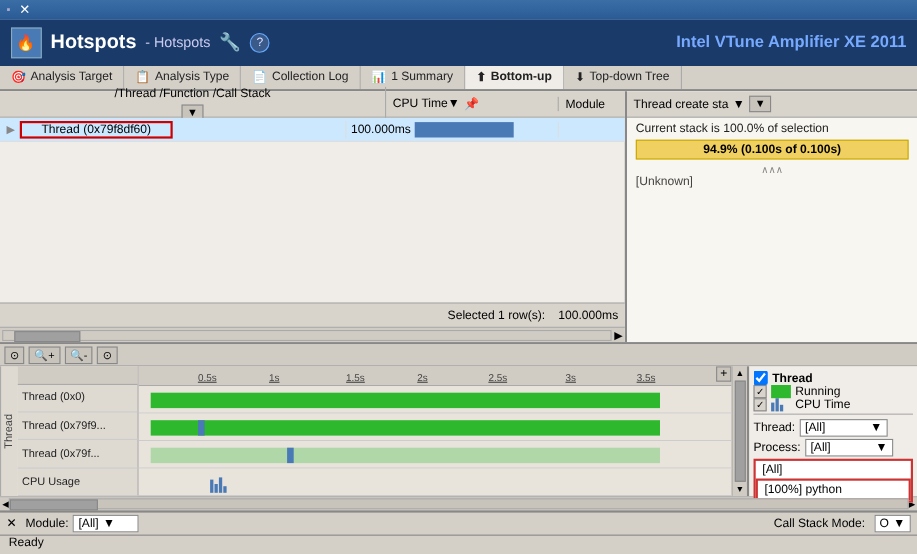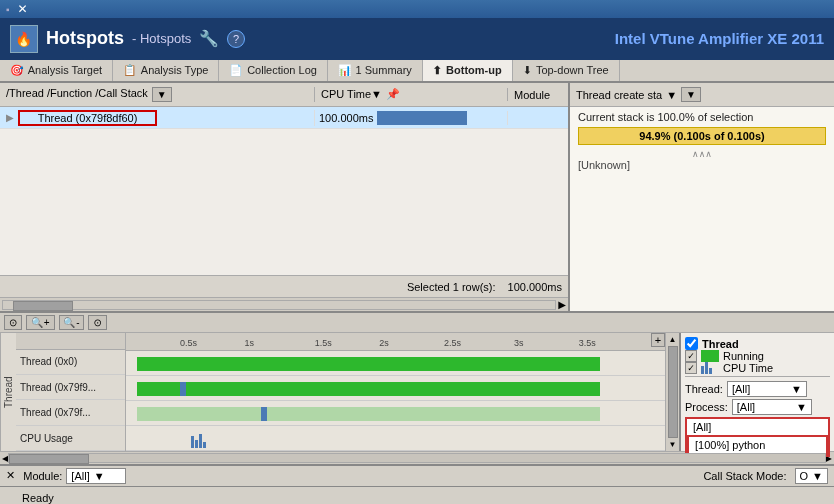--- a/index.html
+++ b/index.html
@@ -74,25 +74,27 @@
     
     .table-header {
       background: #d8d4cc;
       display: flex;
       align-items: center;
       height: 24px;
       border-bottom: 1px solid #aaa;
       font-size: 11px;
     }
     .th-thread {
-      width: 315px;
+      width: 351px;
       padding: 0 6px;
       display: flex;
+      align-items: center;
       gap: 4px;
       border-right: 1px solid #aaa;
+      flex-direction: column;
     }
     .th-cpu {
       flex: 1;
       padding: 0 6px;
       display: flex;
       align-items: flex-start;
       gap: 4px;
       border-right: 1px solid #aaa;
     }
     .th-module { width: 60px; padding: 0 6px; }
@@ -255,20 +257,21 @@
       align-items: flex-end;
       padding: 0 0 2px 0;
       border-bottom: 1px solid #aaa;
       position: relative;
     }
     .tl-scale-tick {
       position: absolute;
       font-size: 9px;
       color: #444;
       bottom: 2px;
+      text-decoration: underline;
     }
     .tl-row {
       display: flex;
       align-items: center;
       height: 26px;
       border-bottom: 1px solid #ccc;
       background: #e8e4dc;
       position: relative;
     }
     .tl-bar-green {
@@ -613,16 +616,16 @@
       </div>
     </div>
     <span style="flex:1;"></span>
     <span>Call Stack Mode:</span>
     <div class="callstack-select">
       <span>O</span>
       <span>▼</span>
     </div>
   </div>
 
-  <div style="background:#d4d0c8; height:20px; display:flex; align-items:flex-end; padding:0 22px; border-top:1px solid #888;">
+  <div style="background:#d4d0c8; height:20px; display:flex; align-items:flex-start; padding:0 8px; border-top:1px solid #888;">
     <span>Ready</span>
   </div>
 </div>
 
 </body></html>

